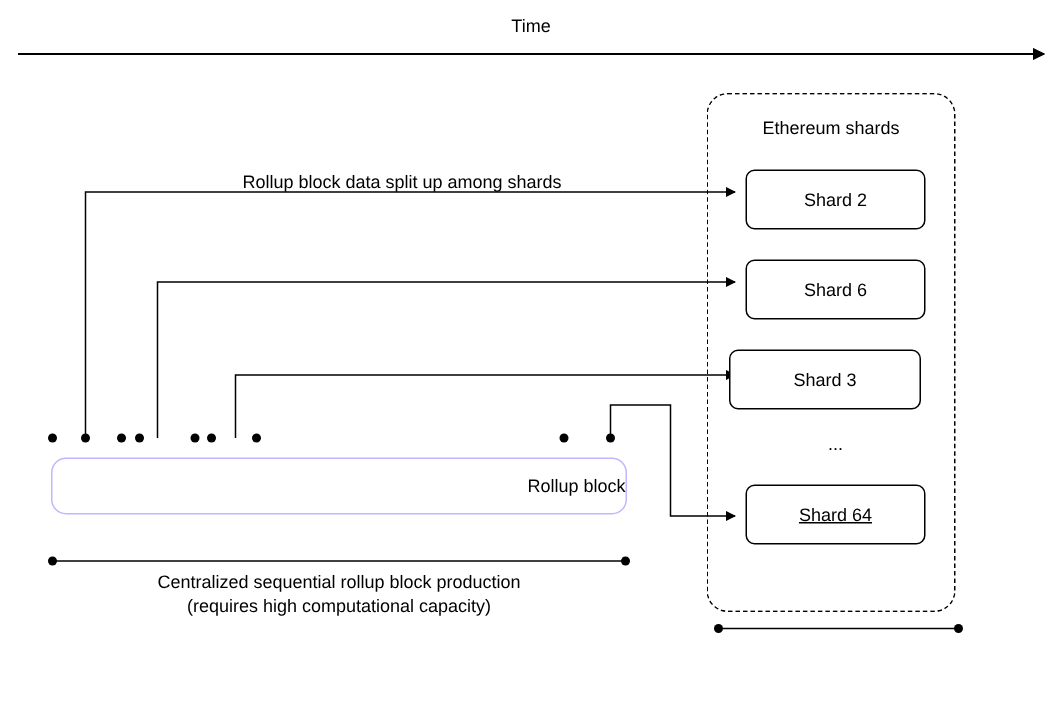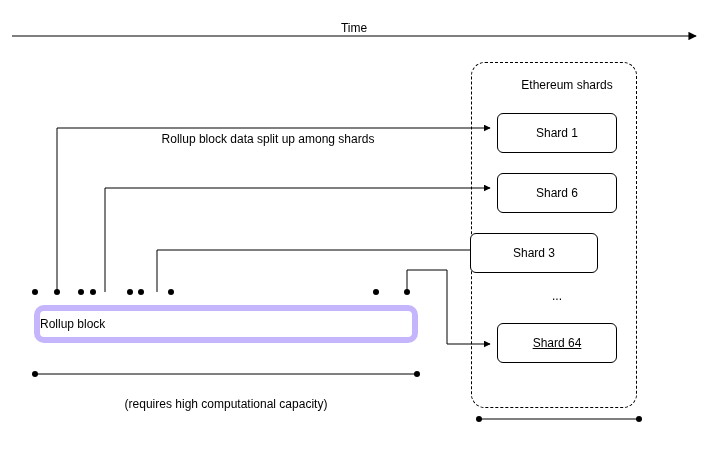--- a/index.html
+++ b/index.html
@@ -40,27 +40,27 @@
     border-radius: 6px;
     background: #ffffff;
     font-size: 12px;
     display: flex;
     align-items: center;
     justify-content: center;
   }
   .rollup-box {
     position: absolute;
     box-sizing: border-box;
-    border: 6px solid #c4b5fd;
+    border: 1px solid #c4b5fd;
     border-radius: 10px;
     background: #ffffff;
     font-size: 12px;
     display: flex;
     align-items: center;
-    justify-content: flex-start;
+    justify-content: flex-end;
   }
   .dashed-group {
     position: absolute;
     box-sizing: border-box;
     border: 1px dashed #000000;
     border-radius: 14px;
     background: transparent;
   }
   .ellipsis {
     position: absolute;
@@ -115,44 +115,45 @@
       <circle cx="417" cy="374" r="3" fill="#000000"></circle>
     </g>
 
     <g>
       <line x1="479" y1="419" x2="639" y2="419" stroke="#000000" stroke-width="1"></line>
       <circle cx="479" cy="419" r="3" fill="#000000"></circle>
       <circle cx="639" cy="419" r="3" fill="#000000"></circle>
     </g>
   </svg>
 
-  <div class="lbl lbl-center" style="left:304px; top:21px; width:100px;">Time</div>
+  <div class="lbl lbl-center" style="left:304px; top:10px; width:100px;">Time</div>
 
-  <div class="lbl lbl-center" style="left:130px; top:132px; width:276px;">Rollup block data split up among shards</div>
+  <div class="lbl lbl-center" style="left:130px; top:114px; width:276px;">Rollup block data split up among shards</div>
 
   <div class="dashed-group" style="left:471px; top:62px; width:166px; height:346px;"></div>
 
-  <div class="lbl lbl-center" style="left:471px; top:78px; width:166px;padding-left:13px;">Ethereum shards</div>
+  <div class="lbl lbl-center" style="left:471px; top:78px; width:166px;">Ethereum shards</div>
 
   <div class="shard-box" style="left:497px; top:113px; width:120px; height:40px;">
-    <span>Shard 1</span>
+    <span>Shard 2</span>
   </div>
   <div class="shard-box" style="left:497px; top:173px; width:120px; height:40px;">
     <span>Shard 6</span>
   </div>
-  <div class="shard-box" style="left:470px; top:233px; width:128px; height:40px;justify-content:center;">
+  <div class="shard-box" style="left:486px; top:233px; width:128px; height:40px;justify-content:center;">
     <span>Shard 3</span>
   </div>
 
   <div class="ellipsis" style="left:497px; top:289px; width:120px;">...</div>
 
   <div class="shard-box" style="left:497px; top:323px; width:120px; height:40px;text-decoration:underline;">
     <span>Shard 64</span>
   </div>
 
   <div class="rollup-box" style="left:34px; top:305px; width:384px; height:38px;">
     <span>Rollup block</span>
   </div>
 
+  <div class="lbl lbl-center" style="left:34px; top:381px; width:384px;">Centralized sequential rollup block production</div>
   <div class="lbl lbl-center" style="left:34px; top:397px; width:384px;text-align:center;">(requires high computational capacity)</div>
 
 
 </div>
 
 </body></html>

